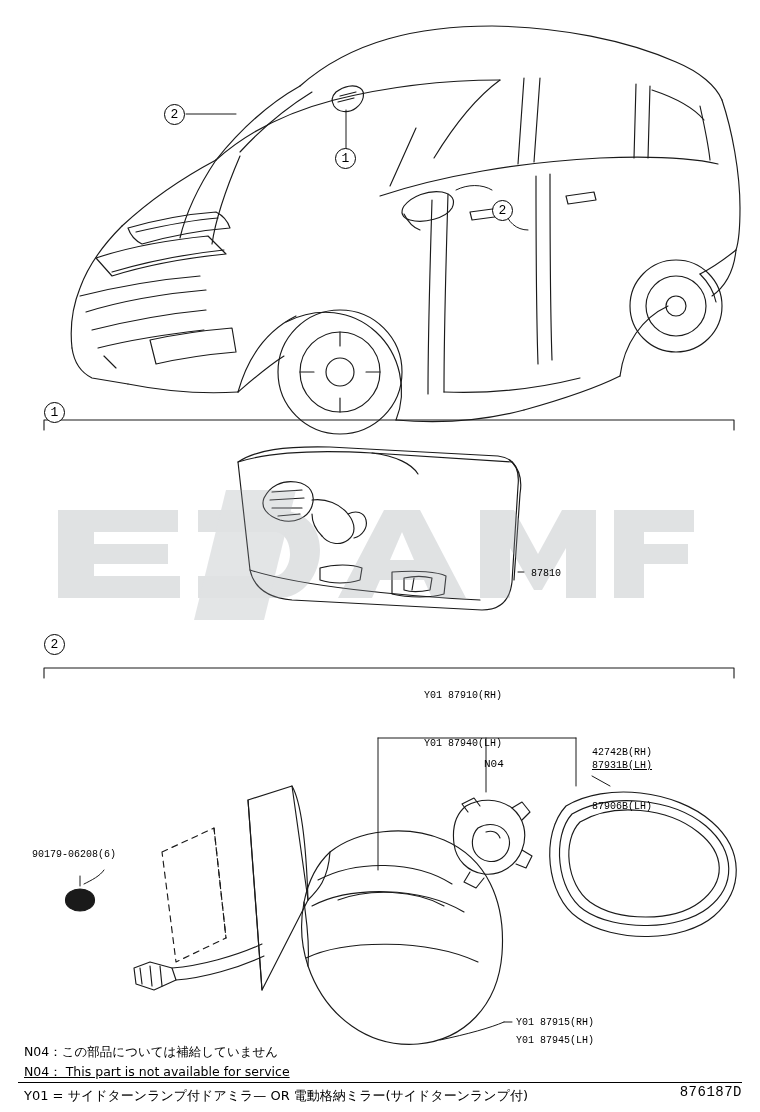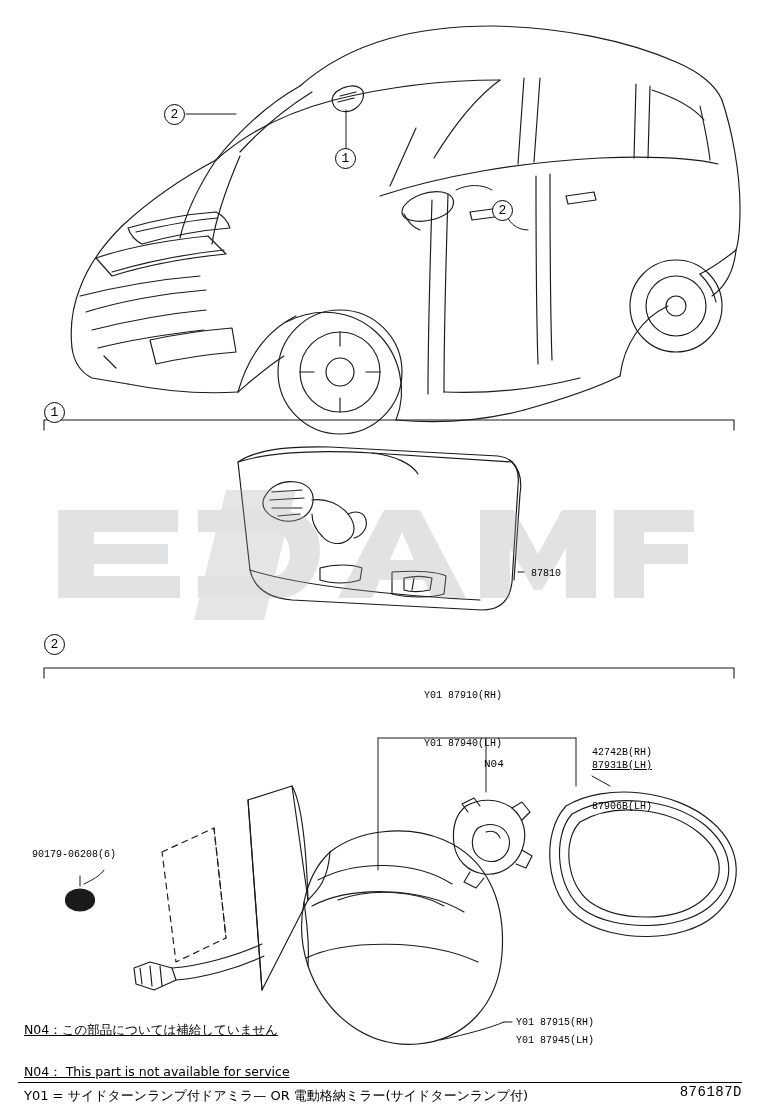--- a/index.html
+++ b/index.html
@@ -301,20 +301,20 @@
 
   <div class="label" style="left:592px; top:744px;">42742B(RH)</div>
   <div class="label" style="left:592px; top:757px;text-decoration:underline;">87931B(LH)</div>
   <div class="label" style="left:592px; top:766px;margin-top:32px;">87906B(LH)</div>
 
   <div class="label" style="left:32px; top:846px;">90179-06208(6)</div>
 
   <div class="label" style="left:516px; top:1014px;">Y01 87915(RH)</div>
   <div class="label" style="left:516px; top:1032px;">Y01 87945(LH)</div>
 
-  <div class="label jp" style="left:24px; top:1022px;text-decoration:underline;">N04：この部品については補給していません</div>
+  <div class="label jp" style="left:24px; top:1044px;">N04：この部品については補給していません</div>
   <div class="label jp" style="left:24px; top:1064px;text-decoration:underline;">N04： This part is not available for service</div>
   <div class="divider" style="left:18px; top:1082px; width:724px; height:1px;"></div>
   <div class="label jp" style="left:24px; top:1088px; font-size:13px;">Y01 = サイドターンランプ付ドアミラ— OR 電動格納ミラー(サイドターンランプ付)</div>
 
   <div class="footer-code">876187D</div>
 
 </div>
 
 </body></html>

